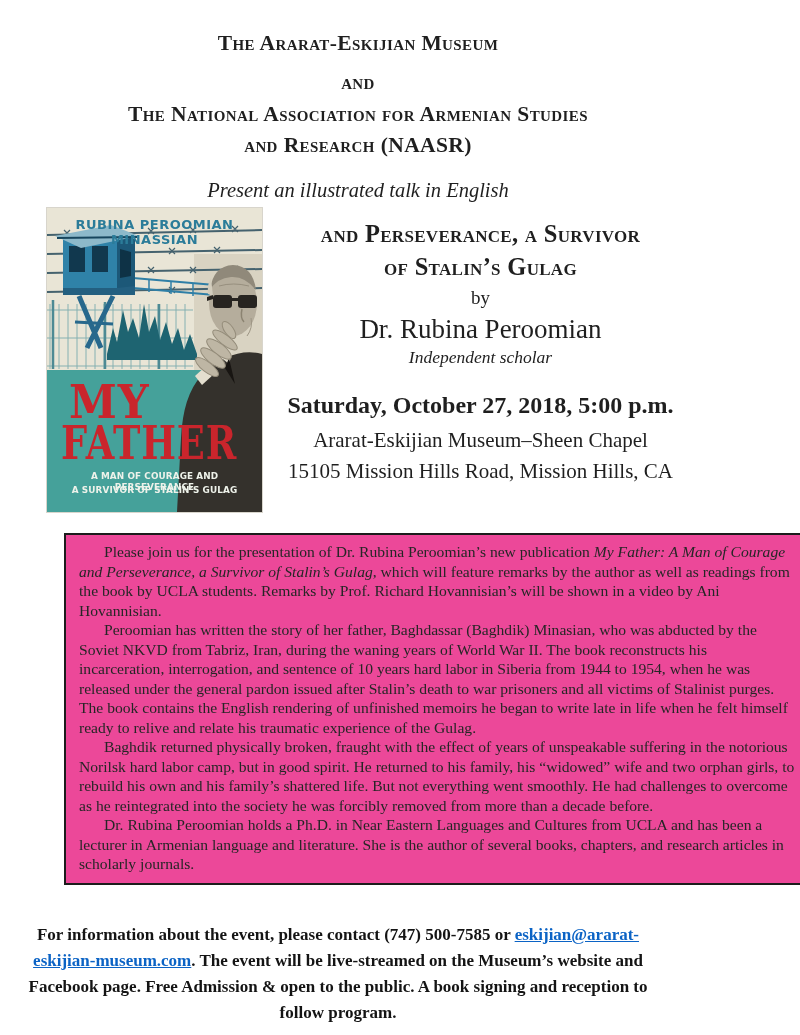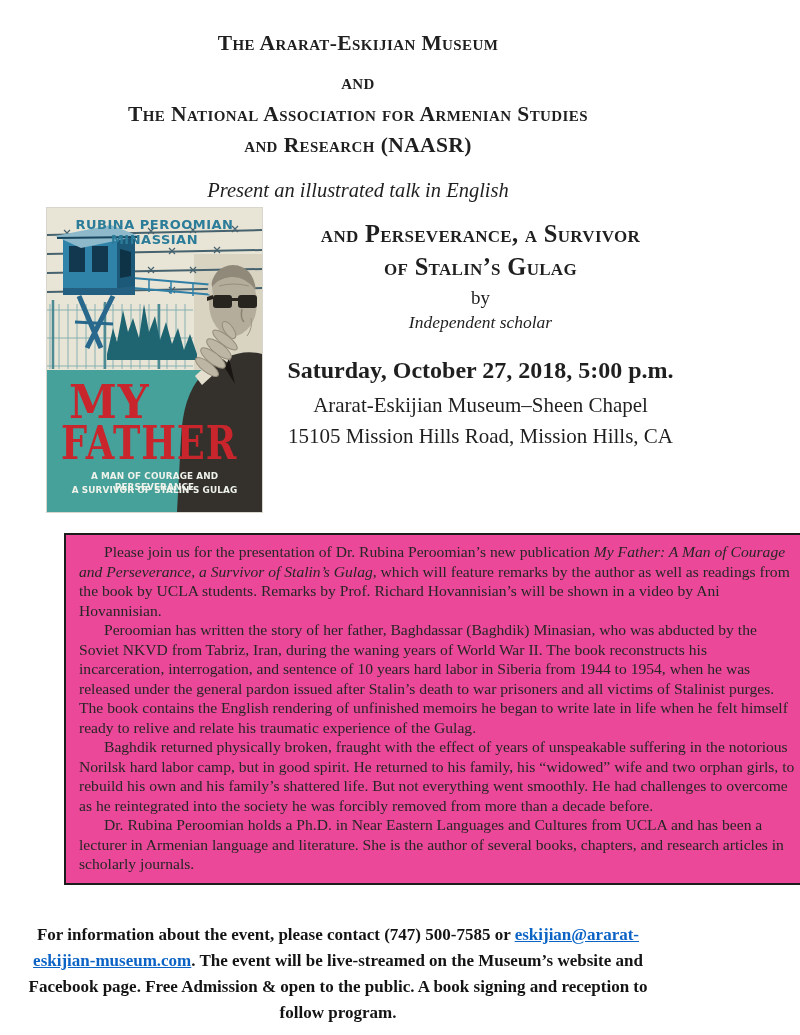--- a/index.html
+++ b/index.html
@@ -129,20 +129,21 @@
     <div class="cover-my">MY</div>
     <div class="cover-father">FATHER</div>
     <div class="cover-sub cover-sub1">A MAN OF COURAGE AND PERSEVERANCE</div>
     <div class="cover-sub cover-sub2">A SURVIVOR OF STALIN’S GULAG</div>
   </div>
 
   <div class="right-col">
     <div class="talk-title">and Perseverance, a Survivor</div>
     <div class="talk-title">of Stalin’s Gulag</div>
     <div class="by-label">by</div>
+    <div class="speaker">Dr. Rubina Peroomian</div>
     <div class="speaker-role">Independent scholar</div>
     <div class="event-datetime">Saturday, October 27, 2018, 5:00 p.m.</div>
     <div class="event-venue">Ararat-Eskijian Museum–Sheen Chapel</div>
     <div class="event-address">15105 Mission Hills Road, Mission Hills, CA</div>
   </div>
 
   <div class="body-box">
     <p><span>Please join us for the presentation of Dr. Rubina Peroomian’s new publication </span><i>My Father: A Man of Courage and Perseverance, a Survivor of Stalin’s Gulag</i><span>, which will feature remarks by the author as well as readings from the book by UCLA students. Remarks by Prof. Richard Hovannisian’s will be shown in a video by Ani Hovannisian.</span></p>
     <p>Peroomian has written the story of her father, Baghdassar (Baghdik) Minasian, who was abducted by the Soviet NKVD from Tabriz, Iran, during the waning years of World War II. The book reconstructs his incarceration, interrogation, and sentence of 10 years hard labor in Siberia from 1944 to 1954, when he was released under the general pardon issued after Stalin’s death to war prisoners and all victims of Stalinist purges. The book contains the English rendering of unfinished memoirs he began to write late in life when he felt himself ready to relive and relate his traumatic experience of the Gulag.</p>
     <p>Baghdik returned physically broken, fraught with the effect of years of unspeakable suffering in the notorious Norilsk hard labor camp, but in good spirit. He returned to his family, his “widowed” wife and two orphan girls, to rebuild his own and his family’s shattered life. But not everything went smoothly. He had challenges to overcome as he reintegrated into the society he was forcibly removed from more than a decade before.</p>

